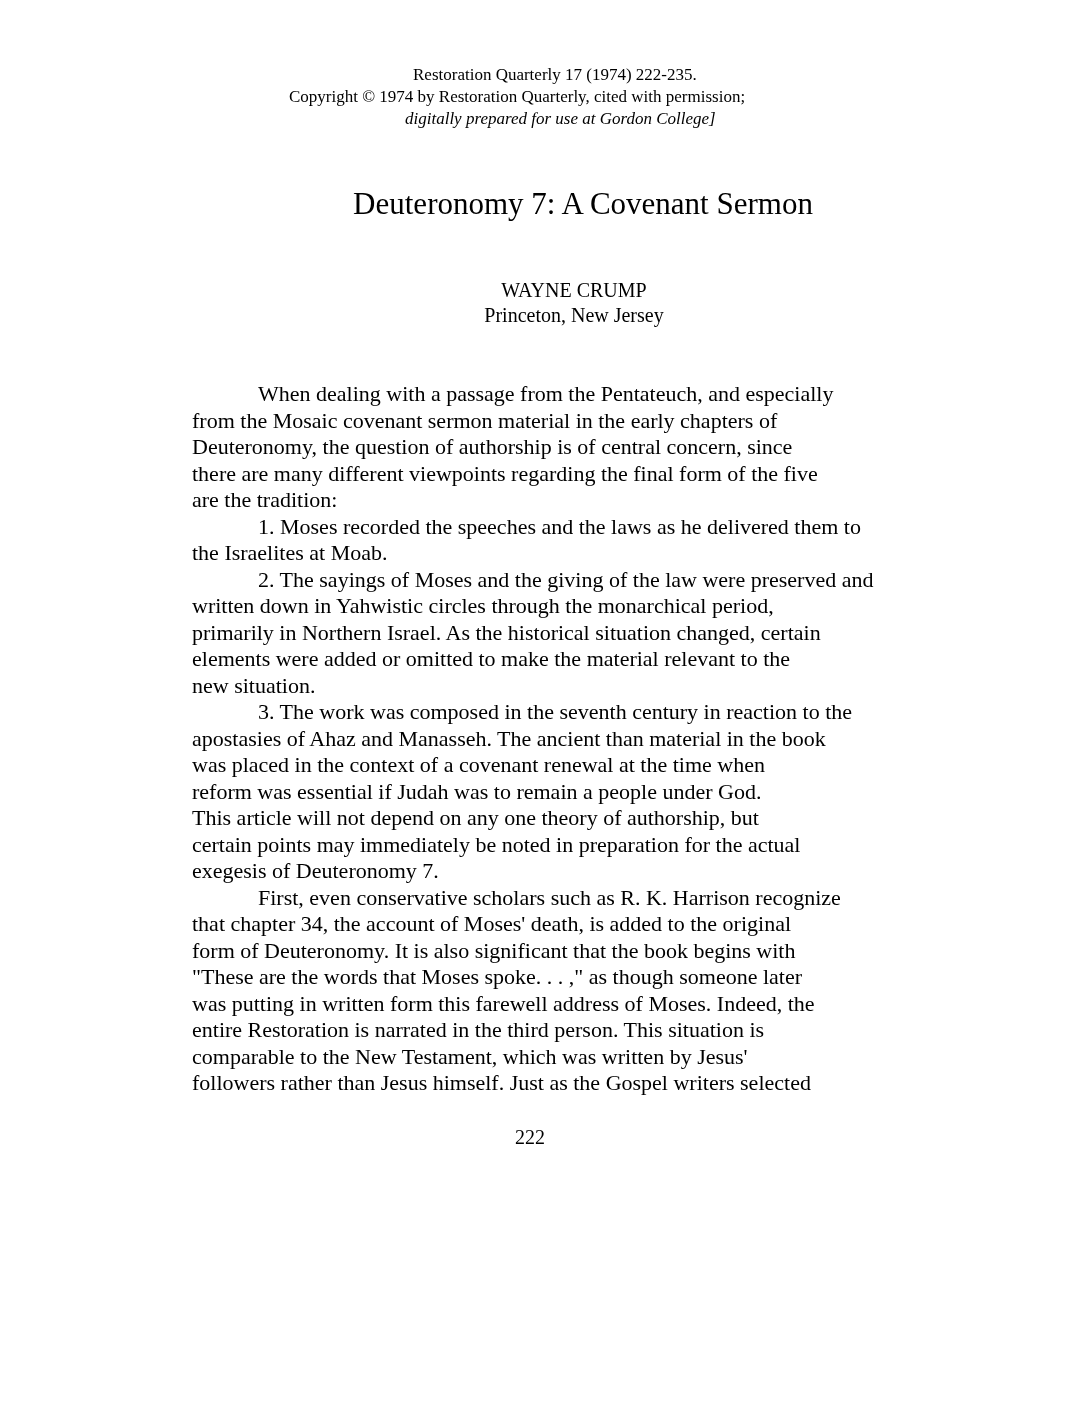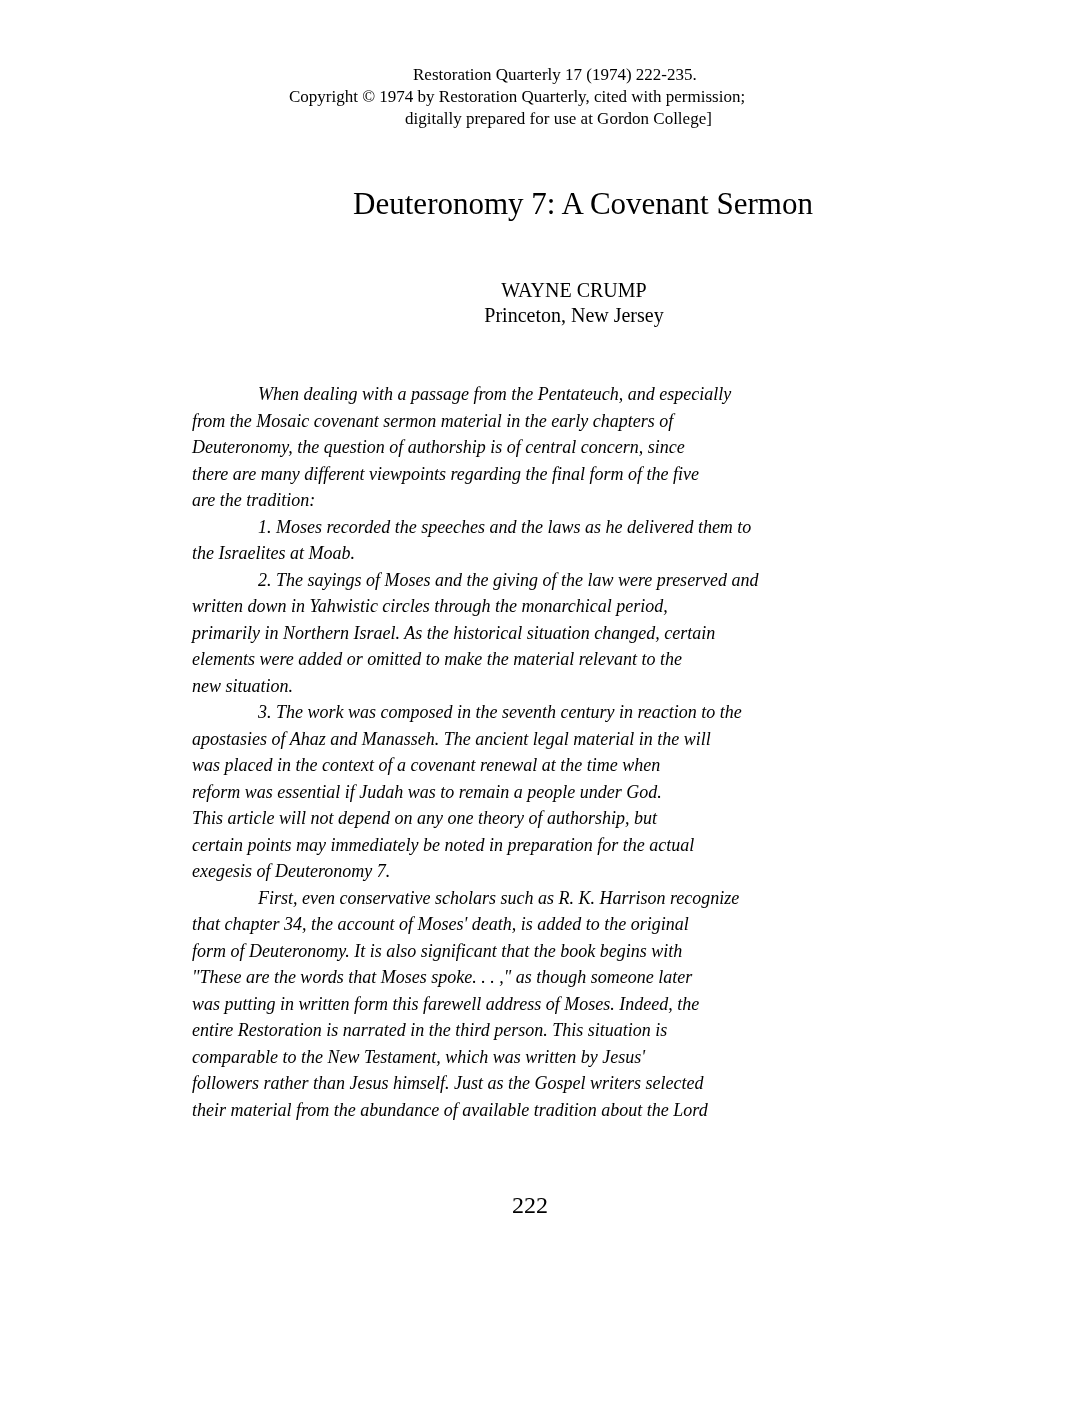--- a/index.html
+++ b/index.html
@@ -61,51 +61,50 @@
       text-align: center;
       font-size: 20px;
       line-height: 26px;
       white-space: nowrap;
     }
     .body-text {
       position: absolute;
       top: 381px;
       left: 192px;
       width: 720px;
-      font-size: 18px;
+      font-size: 22px;
       line-height: 26.5px;
-      font-style: italic;
     }
     .body-text .ln {
       display: block;
       white-space: nowrap;
       height: 26.5px;
     }
     .body-text .indent {
       padding-left: 66px;
     }
     .page-number {
       position: absolute;
-      top: 1192px;
+      top: 1124px;
       left: 0;
       width: 1060px;
       text-align: center;
-      font-size: 24px;
+      font-size: 20px;
       line-height: 26px;
     }
   </style>
 </head>
 <body>
 
 <div class="page">
 
   <div class="header">
     <div class="line" style="left:413px; top:0px;">Restoration Quarterly 17 (1974) 222-235.</div>
     <div class="line" style="left:289px; top:22px;font-family:Liberation Serif, serif;">Copyright © 1974 by Restoration Quarterly, cited with permission;</div>
-    <div class="line" style="left:405px; top:44px;">digitally prepared for use at Gordon College]</div>
+    <div class="line" style="left:405px; top:44px;font-style:italic;">digitally prepared for use at Gordon College]</div>
   </div>
 
   <h1 class="title" style="margin:0; font-weight:normal;">Deuteronomy 7: A Covenant Sermon</h1>
 
   <div class="author">WAYNE CRUMP</div>
   <div class="affil">Princeton, New Jersey</div>
 
   <div class="body-text" id="body-text">
       <span class="ln indent">When dealing with a passage from the Pentateuch, and especially</span>
       <span class="ln">from the Mosaic covenant sermon material in the early chapters of</span>
@@ -113,32 +112,31 @@
       <span class="ln">there are many different viewpoints regarding the final form of the five</span>
       <span class="ln">are the tradition:</span>
       <span class="ln indent">1. Moses recorded the speeches and the laws as he delivered them to</span>
       <span class="ln">the Israelites at Moab.</span>
       <span class="ln indent">2. The sayings of Moses and the giving of the law were preserved and</span>
       <span class="ln">written down in Yahwistic circles through the monarchical period,</span>
       <span class="ln">primarily in Northern Israel. As the historical situation changed, certain</span>
       <span class="ln">elements were added or omitted to make the material relevant to the</span>
       <span class="ln">new situation.</span>
       <span class="ln indent">3. The work was composed in the seventh century in reaction to the</span>
-      <span class="ln">apostasies of Ahaz and Manasseh. The ancient legal material in the will</span>
+      <span class="ln">apostasies of Ahaz and Manasseh. The ancient than material in the book</span>
       <span class="ln">was placed in the context of a covenant renewal at the time when</span>
       <span class="ln">reform was essential if Judah was to remain a people under God.</span>
       <span class="ln">This article will not depend on any one theory of authorship, but</span>
       <span class="ln">certain points may immediately be noted in preparation for the actual</span>
       <span class="ln">exegesis of Deuteronomy 7.</span>
       <span class="ln indent">First, even conservative scholars such as R. K. Harrison recognize</span>
       <span class="ln">that chapter 34, the account of Moses' death, is added to the original</span>
       <span class="ln">form of Deuteronomy. It is also significant that the book begins with</span>
       <span class="ln">"These are the words that Moses spoke. . . ," as though someone later</span>
       <span class="ln">was putting in written form this farewell address of Moses. Indeed, the</span>
       <span class="ln">entire Restoration is narrated in the third person. This situation is</span>
       <span class="ln">comparable to the New Testament, which was written by Jesus'</span>
       <span class="ln">followers rather than Jesus himself. Just as the Gospel writers selected</span>
-      <span class="ln">their material from the abundance of available tradition about the Lord</span>
     </div>
 
   <div class="page-number">222</div>
 
 </div>
 
 </body></html>

